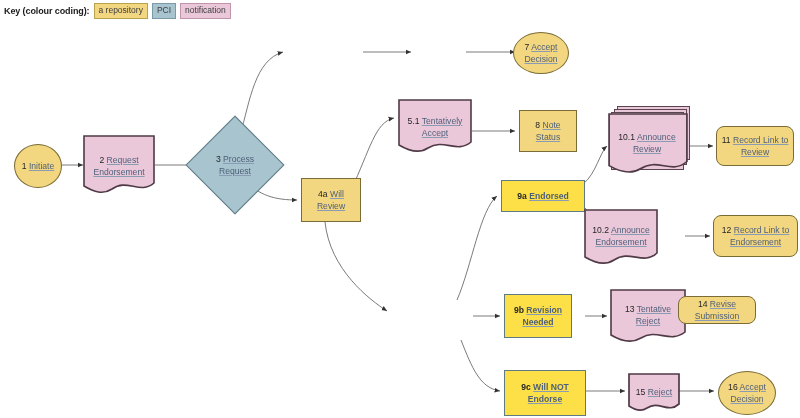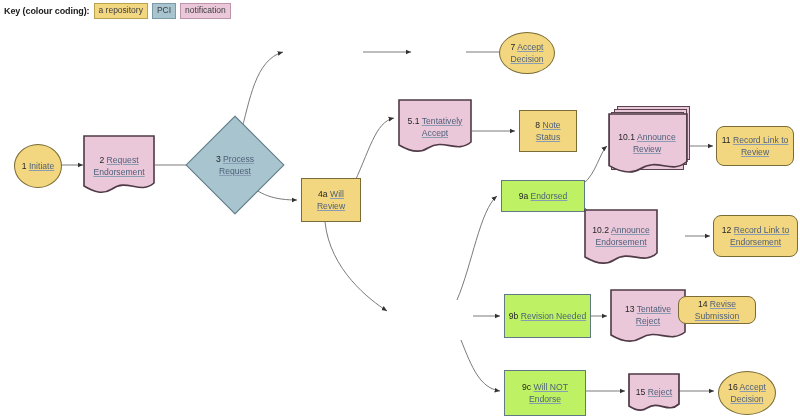--- a/index.html
+++ b/index.html
@@ -70,21 +70,21 @@
   }
   .node .num { color: #262626; }
   .node .lbl {
     color: #4d5f7a;
     text-decoration: underline;
     text-decoration-color: #8a9bb4;
   }
 
   
   .fill-repo  { background: #f2d680; }
-  .fill-pci   { background: #bef264; }
+  .fill-pci   { background: #fde047; font-weight: bold; }
 
   
   .shape-rect { border: 1.4px solid #6e6e6e; }
   .shape-rect.fill-repo { border-color: #7a6c34; }
   .shape-rect.fill-pci  { border-color: #5f7a85; }
 
   
   .shape-ellipse {
     border: 1.4px solid #7a6c34;
     border-radius: 50%;
@@ -208,21 +208,21 @@
   <div class="node shape-diamond" style="left:200px; top:130px; width:70px; height:70px;">
     <span class="dia"></span>
     <span class="txt" style="width:78px;">
       <span class="num">3</span> 
       <span class="lbl">Process Request</span>
     </span>
   </div>
 
 
 
-  <div class="node shape-ellipse fill-repo" style="left:499px; top:32px; width:56px; height:42px;">
+  <div class="node shape-ellipse fill-repo" style="left:513px; top:32px; width:56px; height:42px;">
     <span class="txt">
       <span class="num">7</span> 
       <span class="lbl">Accept Decision</span>
     </span>
   </div>
 
   <div class="node shape-rect fill-repo" style="left:301px; top:178px; width:60px; height:44px;">
     <span class="txt">
       <span class="num">4a</span> 
       <span class="lbl">Will Review</span>
@@ -247,21 +247,21 @@
   </div>
 
 
   <div class="node shape-rect fill-pci" style="left:501px; top:180px; width:84px; height:32px;">
     <span class="txt">
       <span class="num">9a</span> 
       <span class="lbl">Endorsed</span>
     </span>
   </div>
 
-  <div class="node shape-rect fill-pci" style="left:504px; top:294px; width:87px; height:44px;">
+  <div class="node shape-rect fill-pci" style="left:504px; top:294px; width:68px; height:44px;">
     <span class="txt">
       <span class="num">9b</span> 
       <span class="lbl">Revision Needed</span>
     </span>
   </div>
 
   <div class="node shape-rect fill-pci" style="left:504px; top:370px; width:82px; height:46px;">
     <span class="txt">
       <span class="num">9c</span> 
       <span class="lbl">Will NOT Endorse</span>

